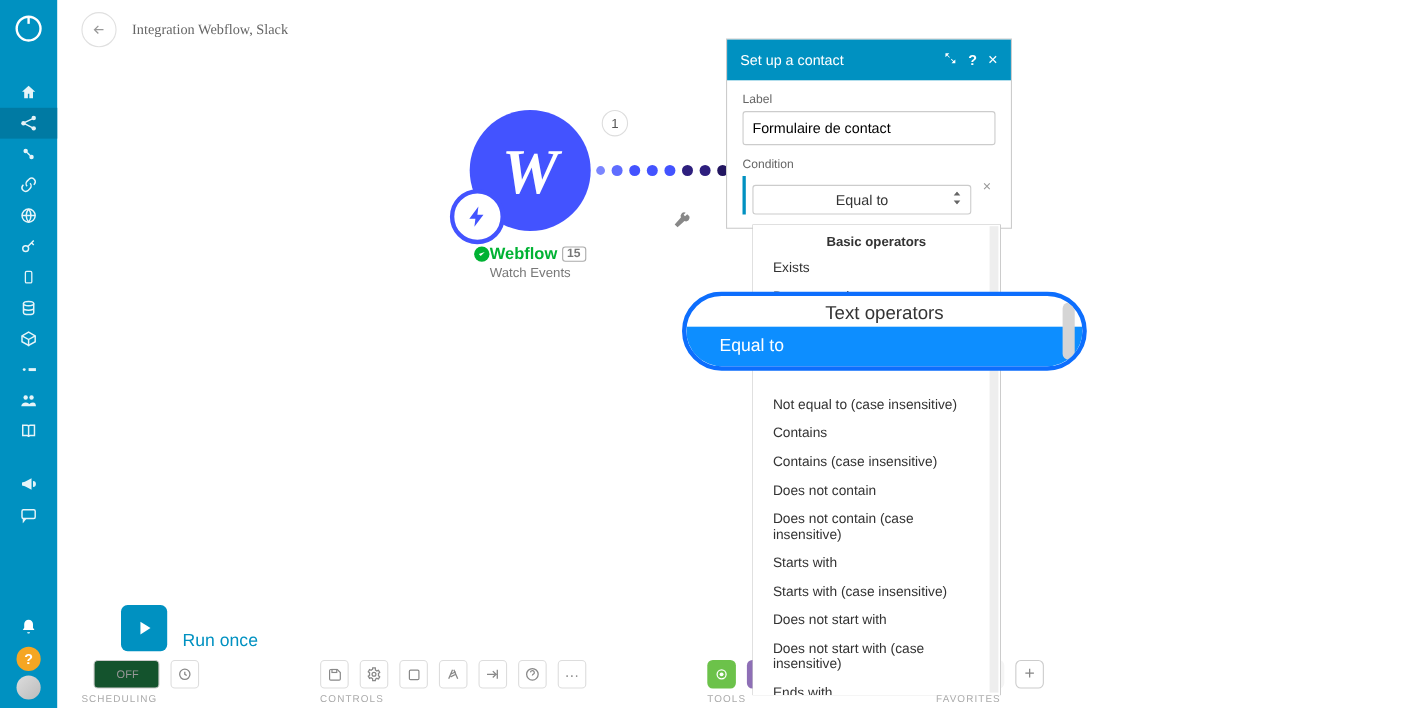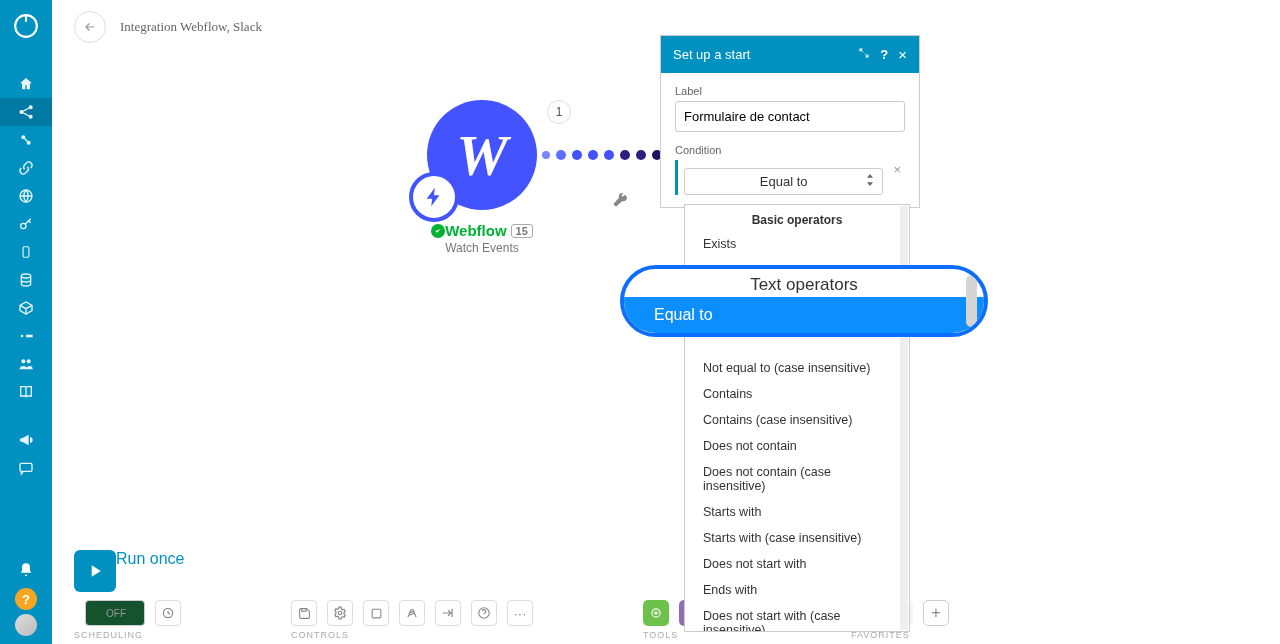--- a/index.html
+++ b/index.html
@@ -71,21 +71,21 @@
   .dd-scroll { position:absolute;right:1px;top:1px;bottom:1px;width:8px;background:#eee;}
   
   
   .callout { position:absolute;left:620px;top:265px;width:368px;height:72px;border:4px solid #0d6efd;border-radius:36px;background:#fff;z-index:10;display:flex;flex-direction:column;overflow:hidden;}
   .callout-head { font-weight:400;font-size:17px;text-align:center;padding:6px 0 2px;}
   .callout-item { background:#0d8eff;color:#fff;padding:8px 30px;font-size:16px;flex:1;display:flex;align-items:center;}
   .callout-scroll { position:absolute;right:7px;top:6px;bottom:6px;width:11px;background:#d5d5d5;border-radius:6px;}
   
   
   .bottom { position:absolute;left:52px;right:0;bottom:0;height:100px;padding:0 22px;}
-  .run-row { display:flex;align-items:flex-start;padding-top:6px;}
+  .run-row { display:flex;align-items:flex-end;gap:14px;padding-top:6px;margin-left:36px;}
   .play-btn { width:42px;height:42px;border-radius:6px;background:#0091c1;display:flex;align-items:center;justify-content:center;cursor:pointer;}
   .run-label { color:#0091c1;font-size:16px;}
   
   .toolbar { display:flex;align-items:flex-end;gap:110px;margin-top:8px;}
   .tb-group { display:flex;flex-direction:column;gap:4px;}
   .tb-row { display:flex;gap:10px;align-items:center;}
   .sched-toggle { width:60px;height:26px;border:1px solid #ccc;border-radius:4px;display:flex;align-items:center;justify-content:flex-end;padding:0 18px;font-size:10px;color:#999;background:#14532d;margin-left:11px;}
   .tb-btn { width:26px;height:26px;border:1px solid #ddd;border-radius:4px;display:flex;align-items:center;justify-content:center;color:#888;cursor:pointer;font-size:13px;}
   .tb-label { font-size:9px;letter-spacing:1px;color:#aaa;}
   
@@ -254,21 +254,21 @@
 
   <div class="wrench">
     <svg width="16" height="16" viewBox="0 0 24 24" fill="#888">
         <path d="M22 6.9a5 5 0 0 1-6.6 6.6L6 22l-4-4 8.5-9.4A5 5 0 0 1 17.1 2l-3 3 2 2 3-3z"></path>
       </svg>
   </div>
 </div>
 
 <div class="panel">
   <div class="panel-header">
-    <span>Set up a start</span>
+    <span>Set up a contact</span>
     <span class="actions">
       <span><svg width="12" height="12" viewBox="0 0 24 24" fill="#fff">
             <path d="M3 3h7L7 6l4 4-1 1-4-4-3 3zM21 21h-7l3-3-4-4 1-1 4 4 3-3z"></path>
           </svg></span>
       <span style="font-weight:700">?</span>
       <span style="font-size:15px">×</span>
     </span>
   </div>
   <div class="panel-body">
     <div class="field-label">Label</div>
@@ -296,22 +296,22 @@
   <div class="dd-item">Does not exist</div>
   <div style="height:72px"></div>
   <div class="dd-item">Not equal to (case insensitive)</div>
   <div class="dd-item">Contains</div>
   <div class="dd-item">Contains (case insensitive)</div>
   <div class="dd-item">Does not contain</div>
   <div class="dd-item">Does not contain (case insensitive)</div>
   <div class="dd-item">Starts with</div>
   <div class="dd-item">Starts with (case insensitive)</div>
   <div class="dd-item">Does not start with</div>
+  <div class="dd-item">Does not start with (case insensitive)</div>
   <div class="dd-item">Ends with</div>
-  <div class="dd-item">Does not start with (case insensitive)</div>
 
   <div class="dd-scroll"></div>
 </div>
 
 <div class="callout">
   <div class="callout-head">Text operators</div>
   <div class="callout-item">Equal to</div>
   <div class="callout-scroll"></div>
 </div>
 

